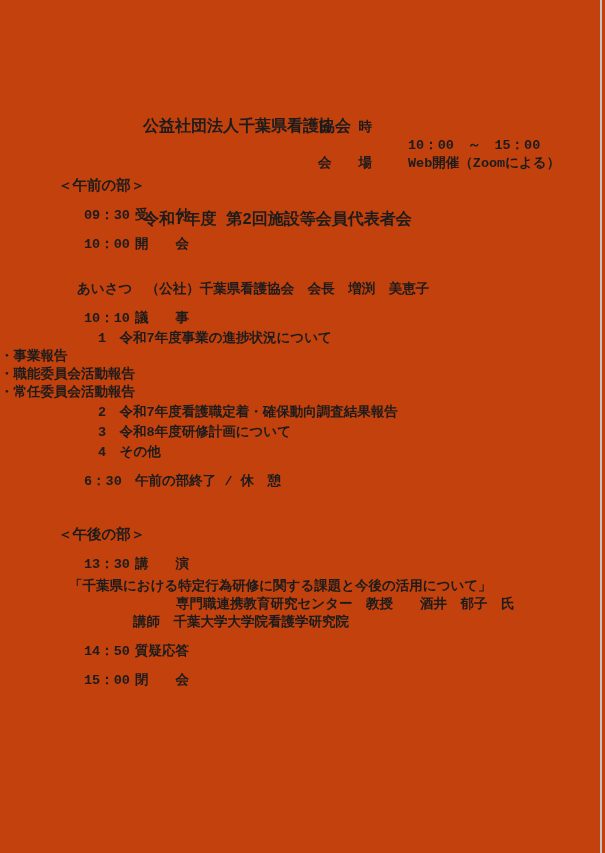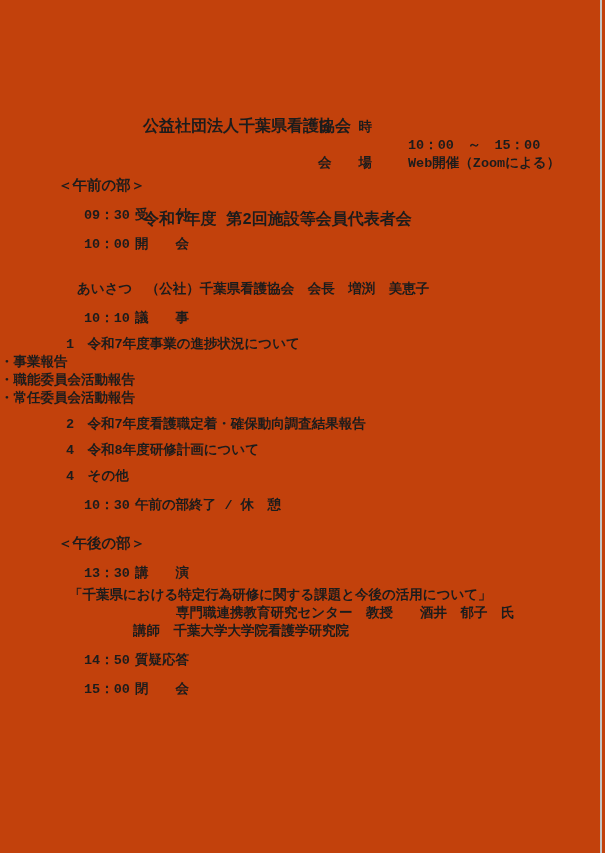--- a/index.html
+++ b/index.html
@@ -37,27 +37,27 @@
   .meta-value { white-space: pre; }
   .agenda {
     position: absolute;
     left: 0; top: 0; width: 100%;
   }
   .row { font-size: 13.5px; line-height: 18px; white-space: pre; }
   .section {
     font-size: 14.5px;
     line-height: 20px;
     padding-left: 58px;
-    margin-top: 19px;
+    margin-top: 34px;
   }
   .section:first-child { margin-top: 176px; }
   .item { display: flex; padding-left: 84px; margin-top: 11px; }
   .item .time { width: 51px; flex: 0 0 51px; }
   .sub    { padding-left: 77px; margin-top: 27px; }
-  .num    { padding-left: 66px; margin-top: 8px; }
+  .num    { padding-left: 98px; margin-top: 2px; }
   .bullet { margin-top: 0; }
   .quote  { padding-left: 69px; margin-top: 4px; }
   .lect   { padding-left: 133px; margin-top: 0; }
   .lect2  { padding-left: 176px; margin-top: 0; }
 </style>
 </head>
 <body>
 
 <div class="doc">
 
@@ -84,23 +84,23 @@
       <div class="row section">＜午前の部＞</div>
       <div class="row item"><span class="time">09：30</span><span class="label">受　　付</span></div>
       <div class="row item"><span class="time">10：00</span><span class="label">開　　会</span></div>
       <div class="row sub">あいさつ　（公社）千葉県看護協会　会長　増渕　美恵子</div>
       <div class="row item"><span class="time">10：10</span><span class="label">議　　事</span></div>
       <div class="row num">1　令和7年度事業の進捗状況について</div>
       <div class="row bullet">・事業報告</div>
       <div class="row bullet">・職能委員会活動報告</div>
       <div class="row bullet">・常任委員会活動報告</div>
       <div class="row num">2　令和7年度看護職定着・確保動向調査結果報告</div>
-      <div class="row num">4　令和8年度研修計画について</div>
+      <div class="row num">3　令和8年度研修計画について</div>
       <div class="row num">4　その他</div>
-      <div class="row item"><span class="time">10：30</span><span class="label">午前の部終了 / 休　憩</span></div>
+      <div class="row item"><span class="time">6：30</span><span class="label">午前の部終了 / 休　憩</span></div>
       <div class="row section">＜午後の部＞</div>
       <div class="row item"><span class="time">13：30</span><span class="label">講　　演</span></div>
       <div class="row quote">「千葉県における特定行為研修に関する課題と今後の活用について」</div>
       <div class="row lect2">専門職連携教育研究センター　教授　　酒井　郁子　氏</div>
       <div class="row lect">講師　千葉大学大学院看護学研究院</div>
       <div class="row item"><span class="time">14：50</span><span class="label">質疑応答</span></div>
       <div class="row item"><span class="time">15：00</span><span class="label">閉　　会</span></div>
     </div>
 
   <div class="page-edge"></div>

